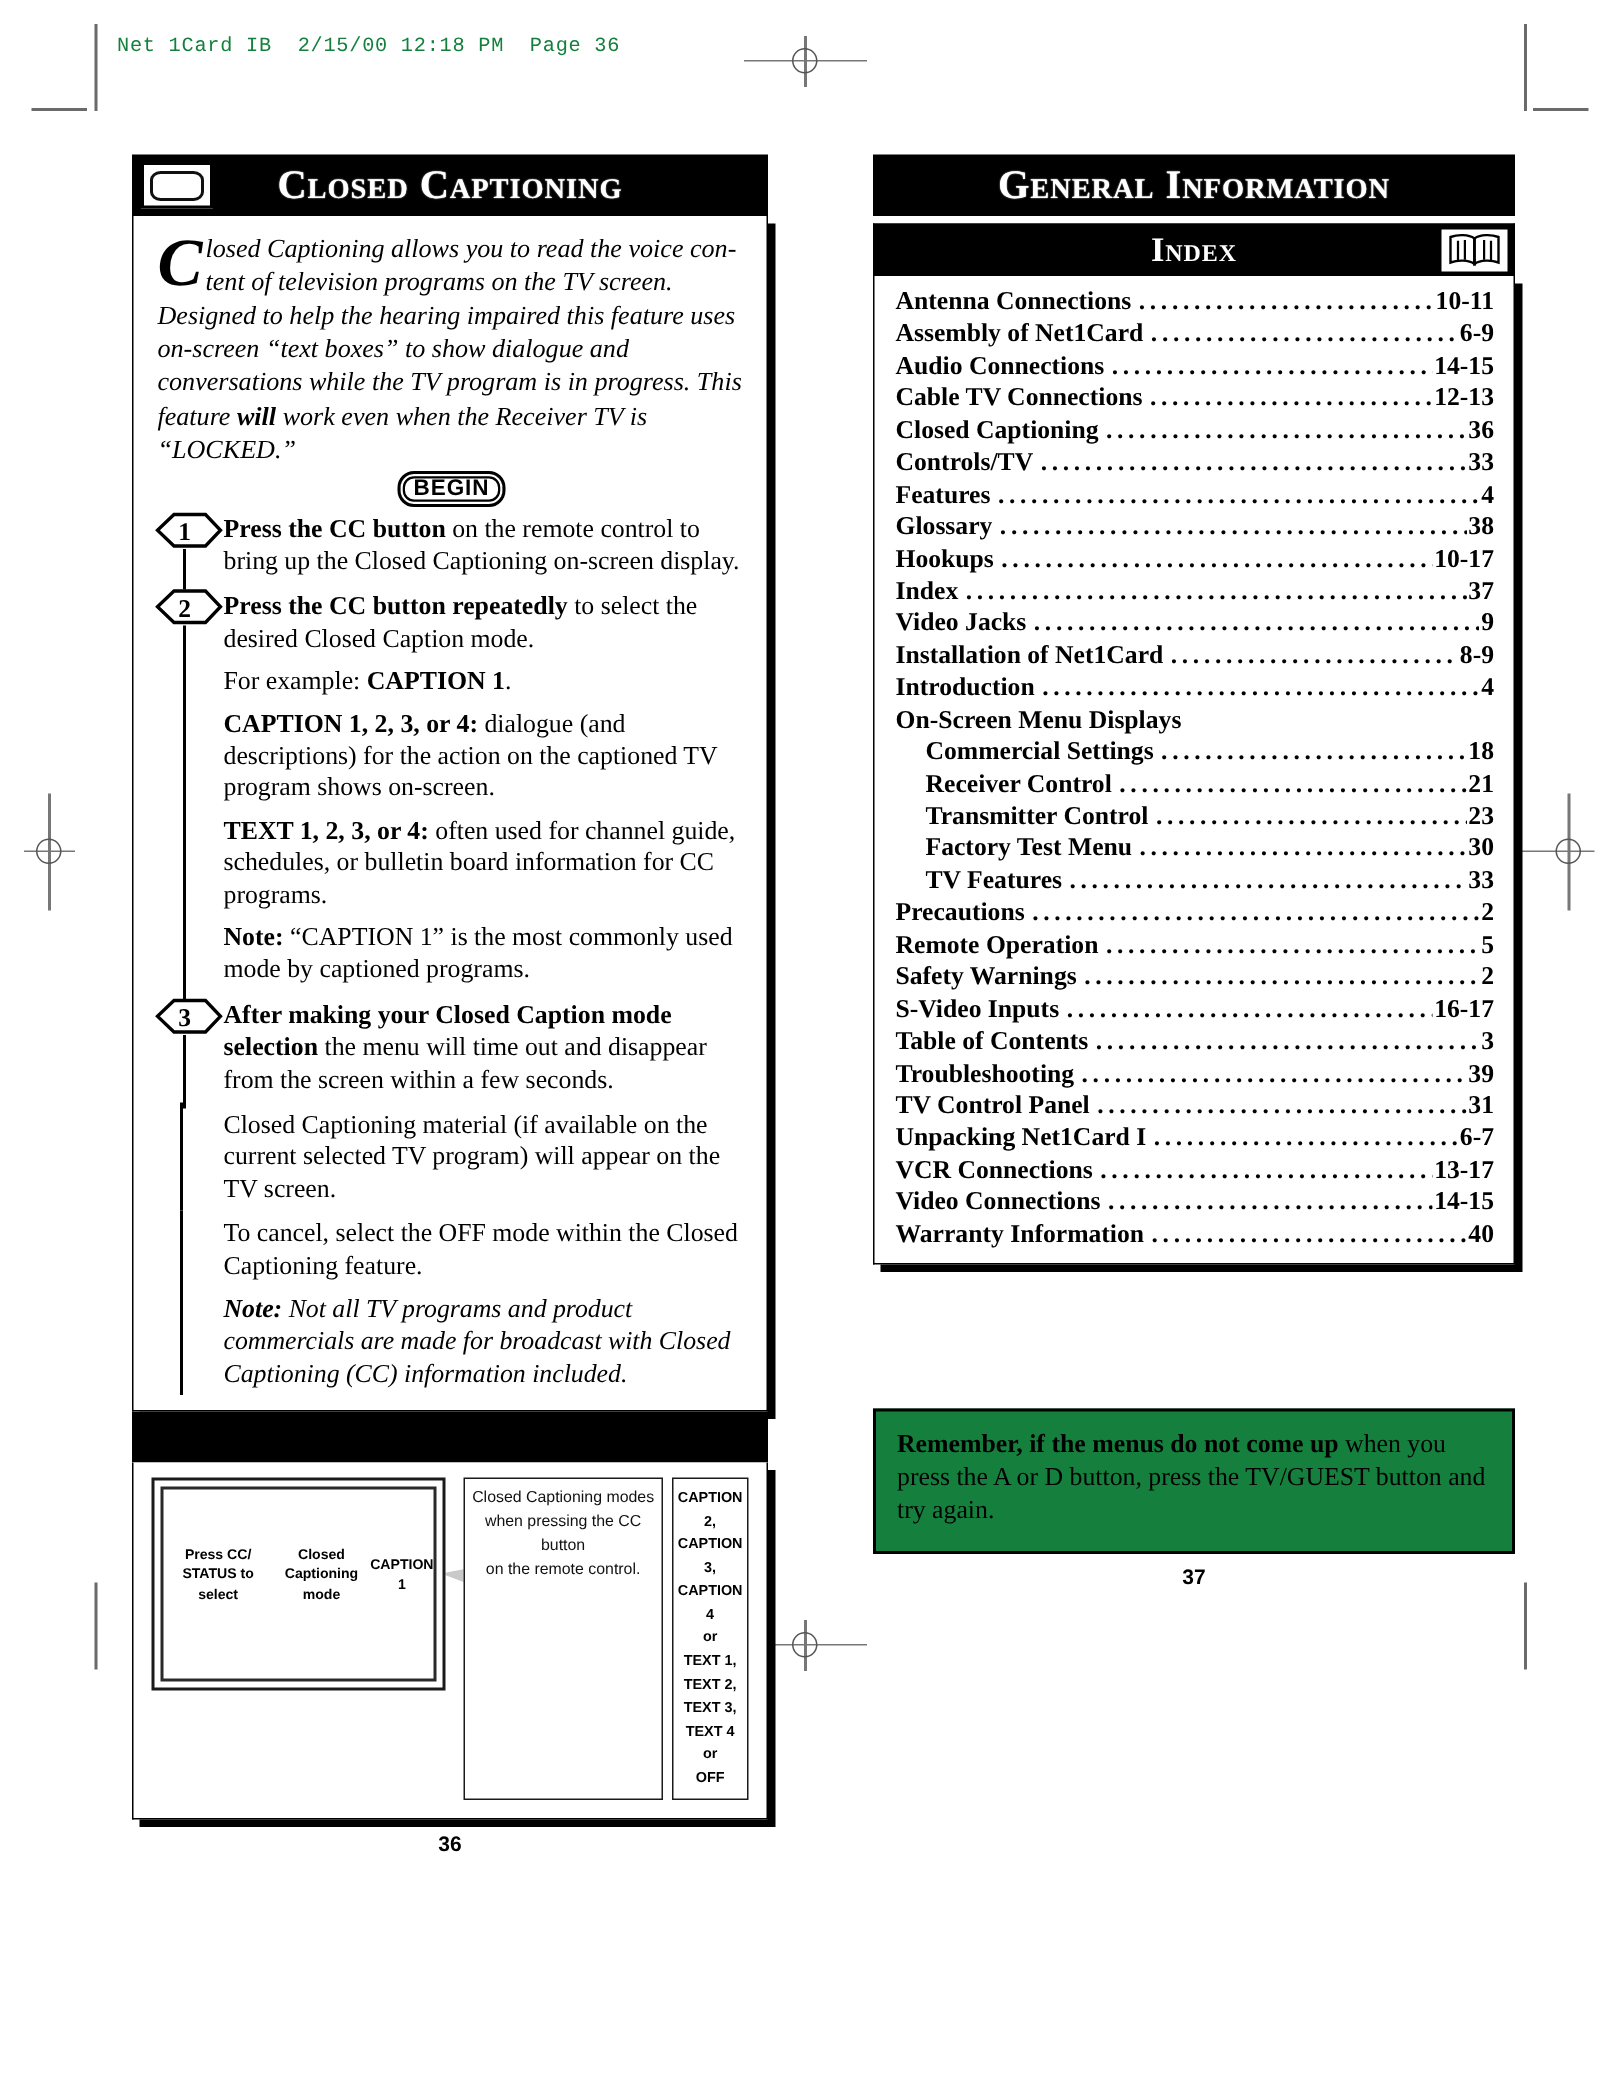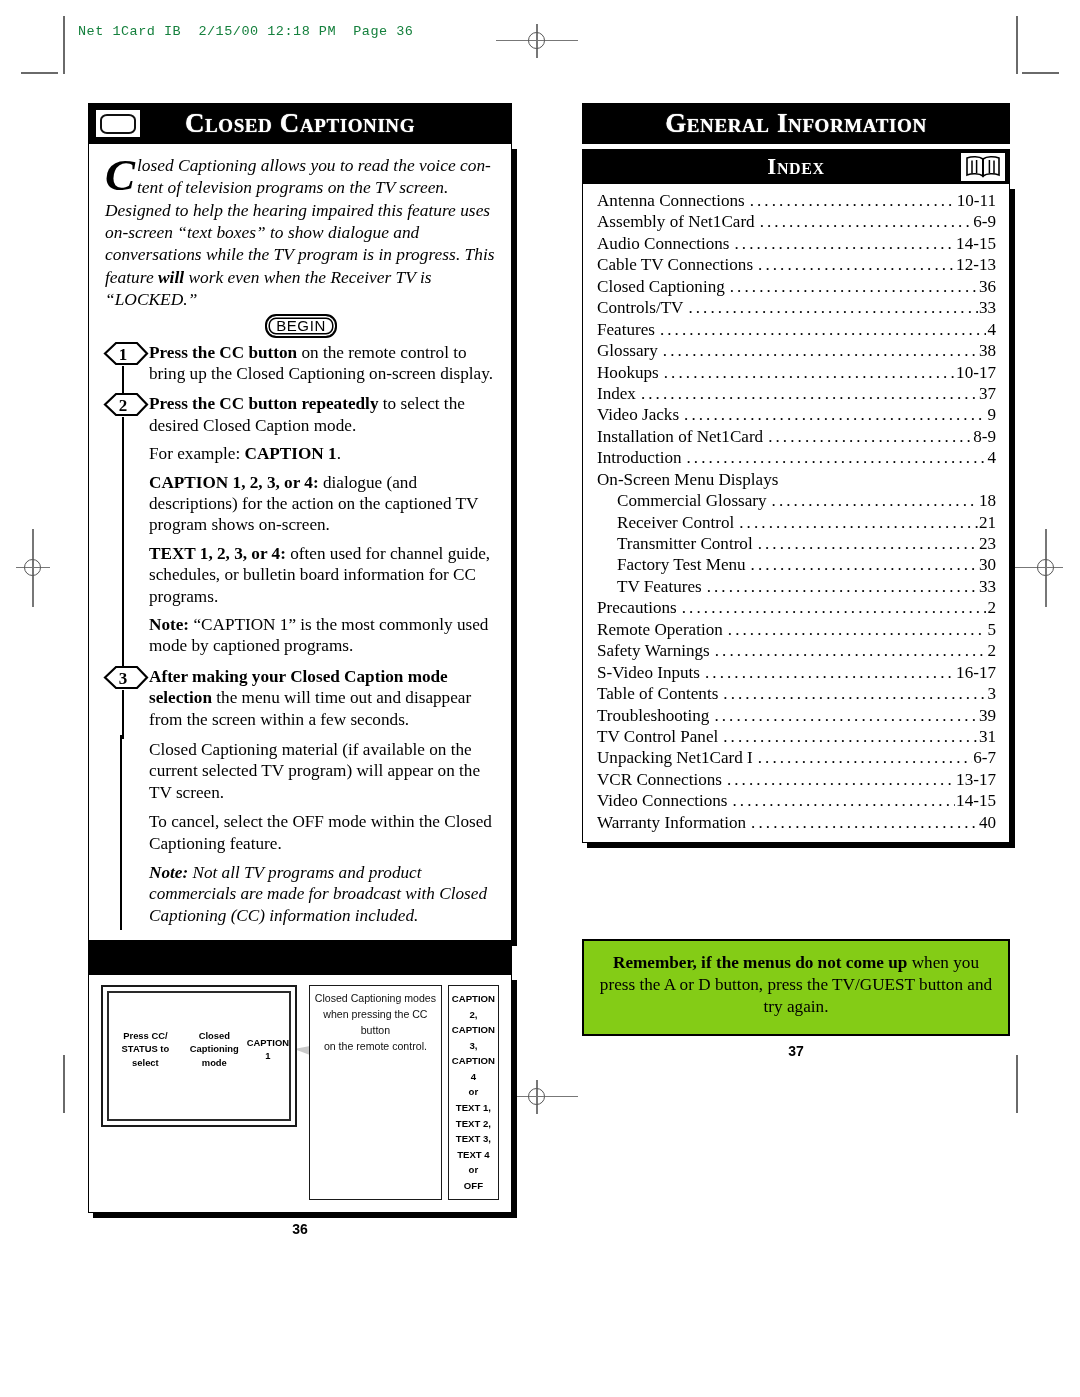--- a/index.html
+++ b/index.html
@@ -70,21 +70,21 @@
   .intro .dropcap{
     float:left;font-size:45px;line-height:.82;padding:3px 2px 0 0;
     font-style:italic;font-weight:bold;
   }
   .intro b{font-weight:bold;}
 
   .begin-wrap{text-align:center;margin:3px 0 4px;}
   .begin{
     display:inline-block;
     font-family:"Liberation Sans", sans-serif;
-    font-weight:normal;font-size:15px;letter-spacing:.6px;
+    font-weight:bold;font-size:15px;letter-spacing:.6px;
     padding:1px 9px 2px;
     border:2px solid #000;border-radius:11px;
     box-shadow:inset 0 0 0 1.5px #fff, inset 0 0 0 3px #000;
   }
 
   
   .steps{position:relative;margin-top:2px;}
   .step{position:relative;padding-left:44px;margin-bottom:9px;}
   .step .marker{
     position:absolute;left:-2px;top:-1px;width:48px;height:25px;
@@ -178,35 +178,36 @@
     display:flex;align-items:center;justify-content:center;
   }
   .idx-box{
     border:1.5px solid #000;border-top:none;
     box-shadow:5px 5px 0 #000;background:#fff;
     padding:6px 13px 9px 14px;
   }
   .idx-row{
     display:flex;align-items:flex-start;font-size:17.1px;line-height:1.255;
     white-space:nowrap;
+    font-weight:bold;
   }
   .idx-row .nm{flex:0 0 auto;}
   .idx-row .dots{
     flex:1 1 auto;overflow:hidden;white-space:nowrap;
     margin:0 1px 0 5px;letter-spacing:3.1px;color:#000;
     font-size:17px;
   }
   .idx-row .pg{flex:0 0 auto;}
   .idx-row.sub{padding-left:20px;}
 
   .remember{
     margin-top:96px;
-    background:#84cc16;border:2.6px solid #000;
+    background:#15803d;border:2.6px solid #000;
     padding:11px 14px 16px 14px;
-    font-size:17.2px;line-height:1.27;text-align:center;
+    font-size:17.2px;line-height:1.27;
   }
   .rpagenum{
     text-align:center;font-family:"Liberation Sans", sans-serif;
     font-weight:bold;font-size:14px;margin-top:7px;
   }
 </style>
 </head>
 <body>
 
 <div class="cropline" style="left:63px;top:16px;width:1.6px;height:58px;"></div>
@@ -428,21 +429,21 @@
       <div class="idx-row">
         <span class="nm">Introduction</span>
         <span class="dots">................................................................................</span>
         <span class="pg">4</span>
       </div>
       <div class="idx-row nodots">
         <span class="nm">On-Screen Menu Displays</span>
         <span class="pg"></span>
       </div>
       <div class="idx-row sub">
-        <span class="nm">Commercial Glossary</span>
+        <span class="nm">Commercial Settings</span>
         <span class="dots">................................................................................</span>
         <span class="pg">18</span>
       </div>
       <div class="idx-row sub">
         <span class="nm">Receiver Control</span>
         <span class="dots">................................................................................</span>
         <span class="pg">21</span>
       </div>
       <div class="idx-row sub">
         <span class="nm">Transmitter Control</span>

